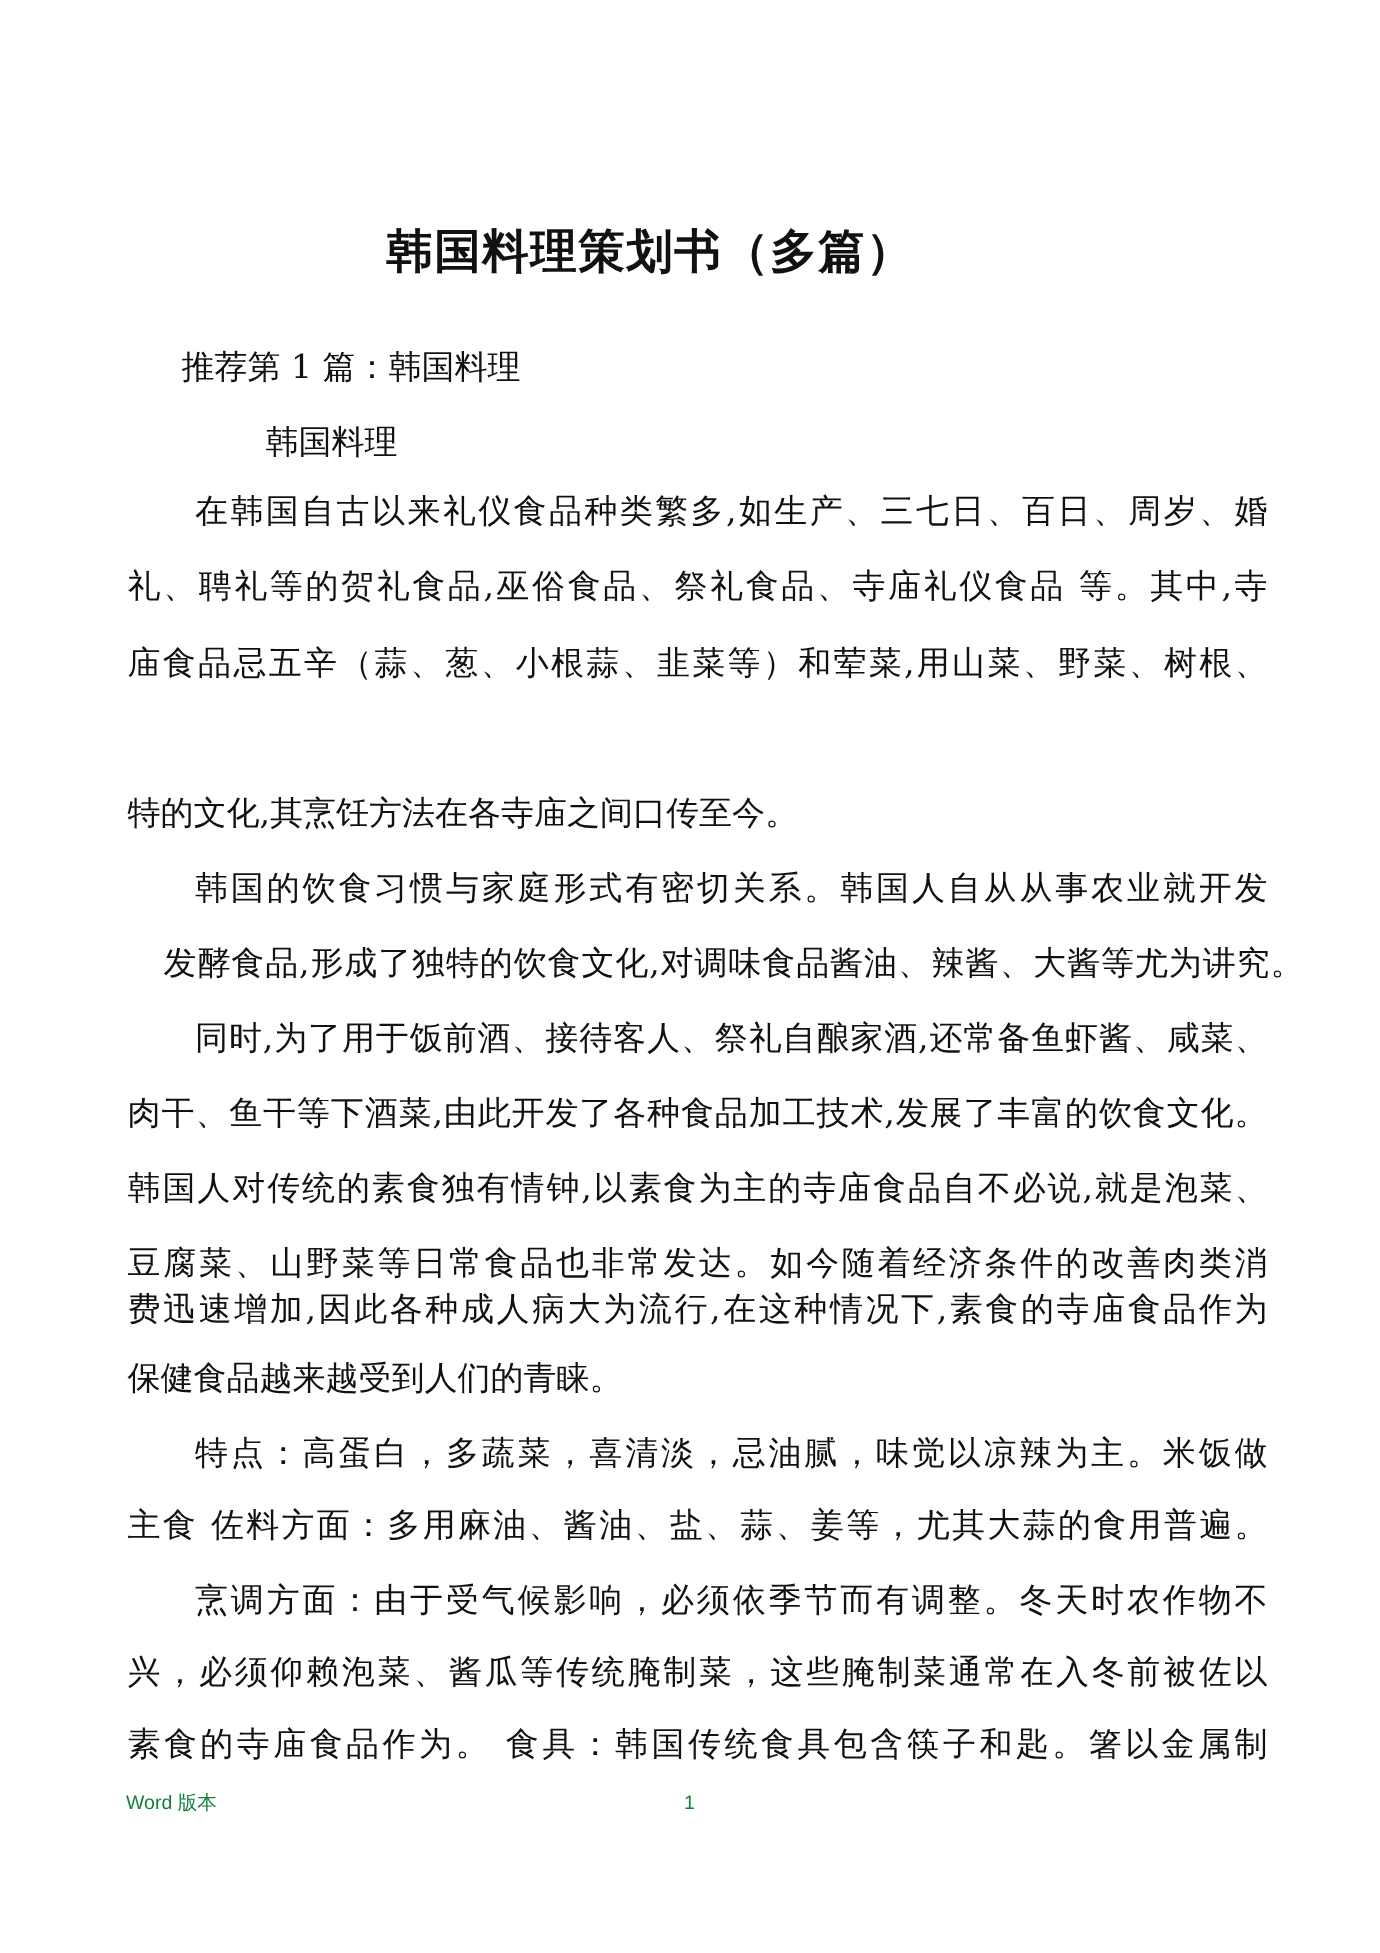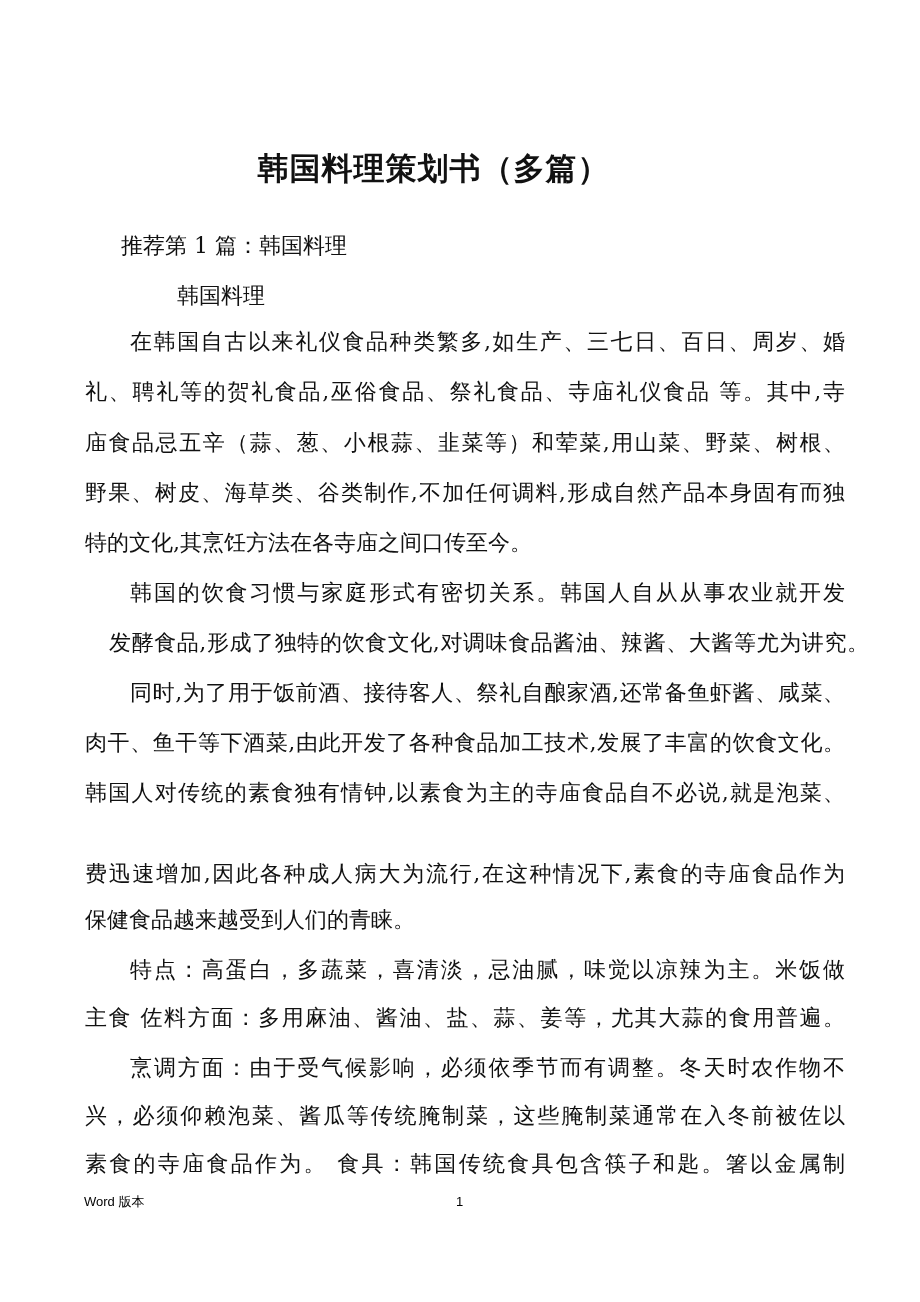--- a/index.html
+++ b/index.html
@@ -50,45 +50,45 @@
       font-size: 22px;
       line-height: 30px;
       white-space: nowrap;
     }
     .footer {
       position: absolute;
       top: 1194px;
       font-family: "Liberation Sans", "DejaVu Sans", sans-serif;
       font-size: 13px;
       line-height: 16px;
-      color: #000000;
+      color: #15803d;
     }
   </style>
 </head>
 <body>
 
 <div class="page">
 
   <div class="title">韩国料理策划书（多篇）</div>
 
   <div class="subhead" style="left:101px; top:231px;margin-left:20px;">推荐第 1 篇：韩国料理</div>
   <div class="subhead" style="left:177px; top:281px;">韩国料理</div>
 
   <div class="line indent" style="top:327px;">在韩国自古以来礼仪食品种类繁多,如生产、三七日、百日、周岁、婚</div>
   <div class="line" style="top:428px;">庙食品忌五辛（蒜、葱、小根蒜、韭菜等）和荤菜,用山菜、野菜、树根、</div>
   <div class="line" style="top:377px;">礼、聘礼等的贺礼食品,巫俗食品、祭礼食品、寺庙礼仪食品  等。其中,寺</div>
-  <div class="line" style="top:478px;">野果、树皮、海草类、谷类制作,不加任何调料,形成自然产品本身固有而独</div>
   <div class="line short" style="top:528px;">特的文化,其烹饪方法在各寺庙之间口传至今。</div>
 
   <div class="line indent" style="top:578px;">韩国的饮食习惯与家庭形式有密切关系。韩国人自从从事农业就开发</div>
   <div class="line" style="top:628px;margin-left:24px;">发酵食品,形成了独特的饮食文化,对调味食品酱油、辣酱、大酱等尤为讲究。</div>
 
   <div class="line indent" style="top:678px;">同时,为了用于饭前酒、接待客人、祭礼自酿家酒,还常备鱼虾酱、咸菜、</div>
   <div class="line" style="top:728px;">肉干、鱼干等下酒菜,由此开发了各种食品加工技术,发展了丰富的饮食文化。</div>
   <div class="line" style="top:778px;">韩国人对传统的素食独有情钟,以素食为主的寺庙食品自不必说,就是泡菜、</div>
+  <div class="line" style="top:828px;">豆腐菜、山野菜等日常食品也非常发达。如今随着经济条件的改善肉类消</div>
   <div class="line" style="top:859px;">费迅速增加,因此各种成人病大为流行,在这种情况下,素食的寺庙食品作为</div>
   <div class="line short" style="top:905px;">保健食品越来越受到人们的青睐。</div>
 
   <div class="line indent" style="top:955px;">特点：高蛋白，多蔬菜，喜清淡，忌油腻，味觉以凉辣为主。米饭做</div>
   <div class="line" style="top:1003px;">主食  佐料方面：多用麻油、酱油、盐、蒜、姜等，尤其大蒜的食用普遍。</div>
 
   <div class="line" style="top:1101px;">兴，必须仰赖泡菜、酱瓜等传统腌制菜，这些腌制菜通常在入冬前被佐以</div>
   <div class="line indent" style="top:1053px;">烹调方面：由于受气候影响，必须依季节而有调整。冬天时农作物不</div>
   <div class="line" style="top:1149px;">素食的寺庙食品作为。  食具：韩国传统食具包含筷子和匙。箸以金属制</div>
 

